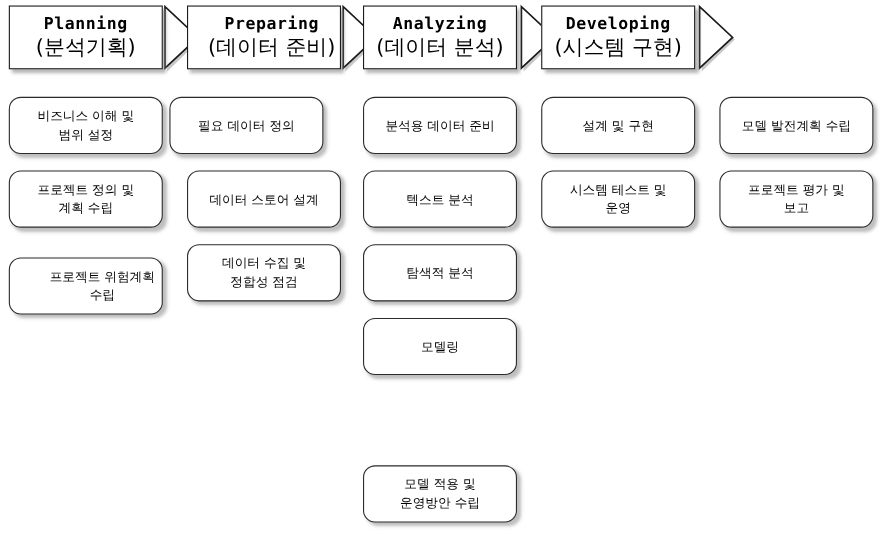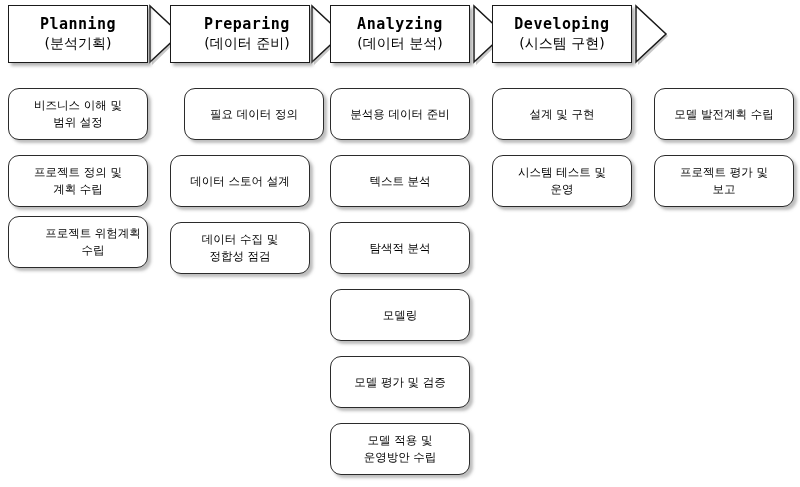--- a/index.html
+++ b/index.html
@@ -38,21 +38,21 @@
     font-family: "DejaVu Sans Mono", monospace;
     font-size: 15px;
     font-weight: bold;
     color: #000000;
     line-height: 1.15;
     letter-spacing: 0.5px;
     white-space: nowrap;
   }
   .phase-ko {
     font-family: "DejaVu Sans", sans-serif;
-    font-size: 14px;
+    font-size: 19px;
     color: #000000;
     line-height: 1.2;
     white-space: nowrap;
     margin-top: 1px;
   }
 
   
   .phase-arrow {
     position: absolute;
     top: 5px;
@@ -136,48 +136,45 @@
       </svg>
     </div>
     <div class="task-box" style="left: 8px; top: 88px;">
       <span class="task-label">비즈니스 이해 및
 범위 설정</span>
     </div>
     <div class="task-box" style="left: 8px; top: 155px;">
       <span class="task-label">프로젝트 정의 및
 계획 수립</span>
     </div>
-    <div class="task-box" style="left: 8px; top: 216px; padding-left: 35px;">
+    <div class="task-box" style="left: 8px; top: 234px; padding-left: 35px;">
       <span class="task-label">프로젝트 위험계획
 수립</span>
     </div>
-    <div class="task-box" style="left: 184px; top: 88px;">
+    <div class="task-box" style="left: 154px; top: 88px;">
       <span class="task-label">필요 데이터 정의</span>
     </div>
     <div class="task-box" style="left: 170px; top: 155px;">
       <span class="task-label">데이터 스토어 설계</span>
     </div>
     <div class="task-box" style="left: 170px; top: 222px;">
       <span class="task-label">데이터 수집 및
 정합성 점검</span>
     </div>
     <div class="task-box" style="left: 330px; top: 88px; align-items: center;">
       <span class="task-label">분석용 데이터 준비</span>
     </div>
     <div class="task-box" style="left: 330px; top: 155px;">
       <span class="task-label">텍스트 분석</span>
     </div>
     <div class="task-box" style="left: 330px; top: 222px;">
       <span class="task-label">탐색적 분석</span>
     </div>
     <div class="task-box" style="left: 330px; top: 289px;">
       <span class="task-label">모델링</span>
-    </div>
-    <div class="task-box" style="left: 330px; top: 356px;">
-      <span class="task-label">모델 평가 및 검증</span>
     </div>
     <div class="task-box" style="left: 330px; top: 423px;">
       <span class="task-label">모델 적용 및
 운영방안 수립</span>
     </div>
     <div class="task-box" style="left: 492px; top: 88px;">
       <span class="task-label">설계 및 구현</span>
     </div>
     <div class="task-box" style="left: 492px; top: 155px;">
       <span class="task-label">시스템 테스트 및

